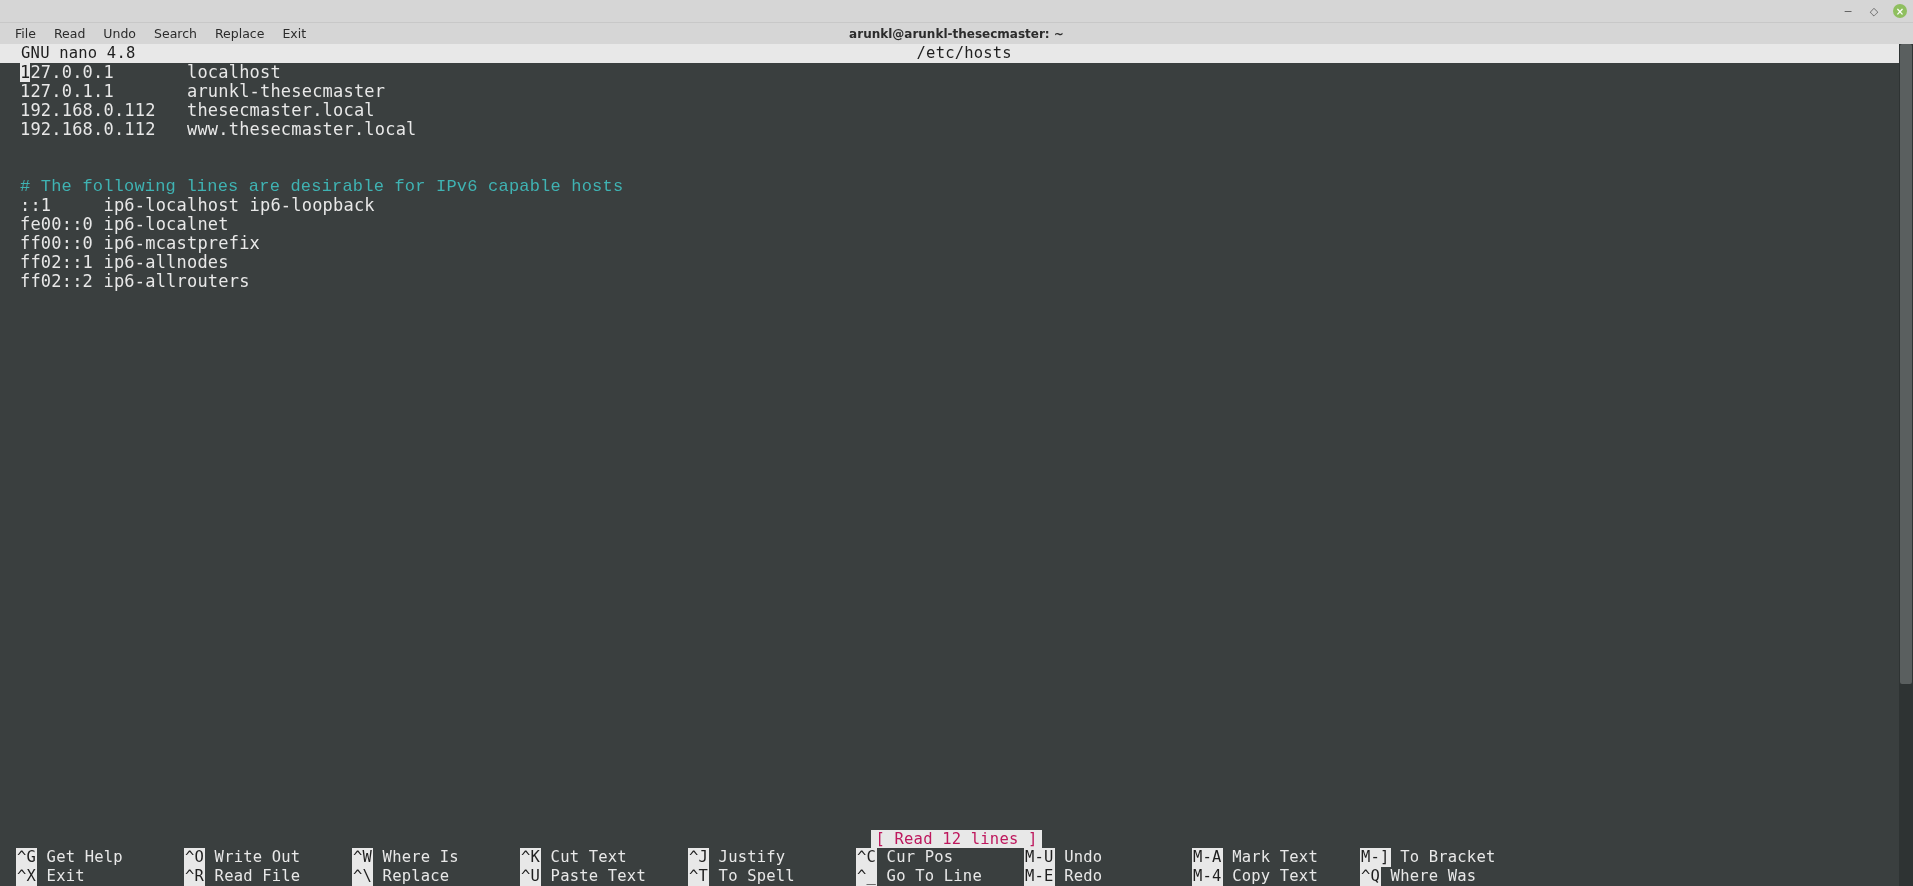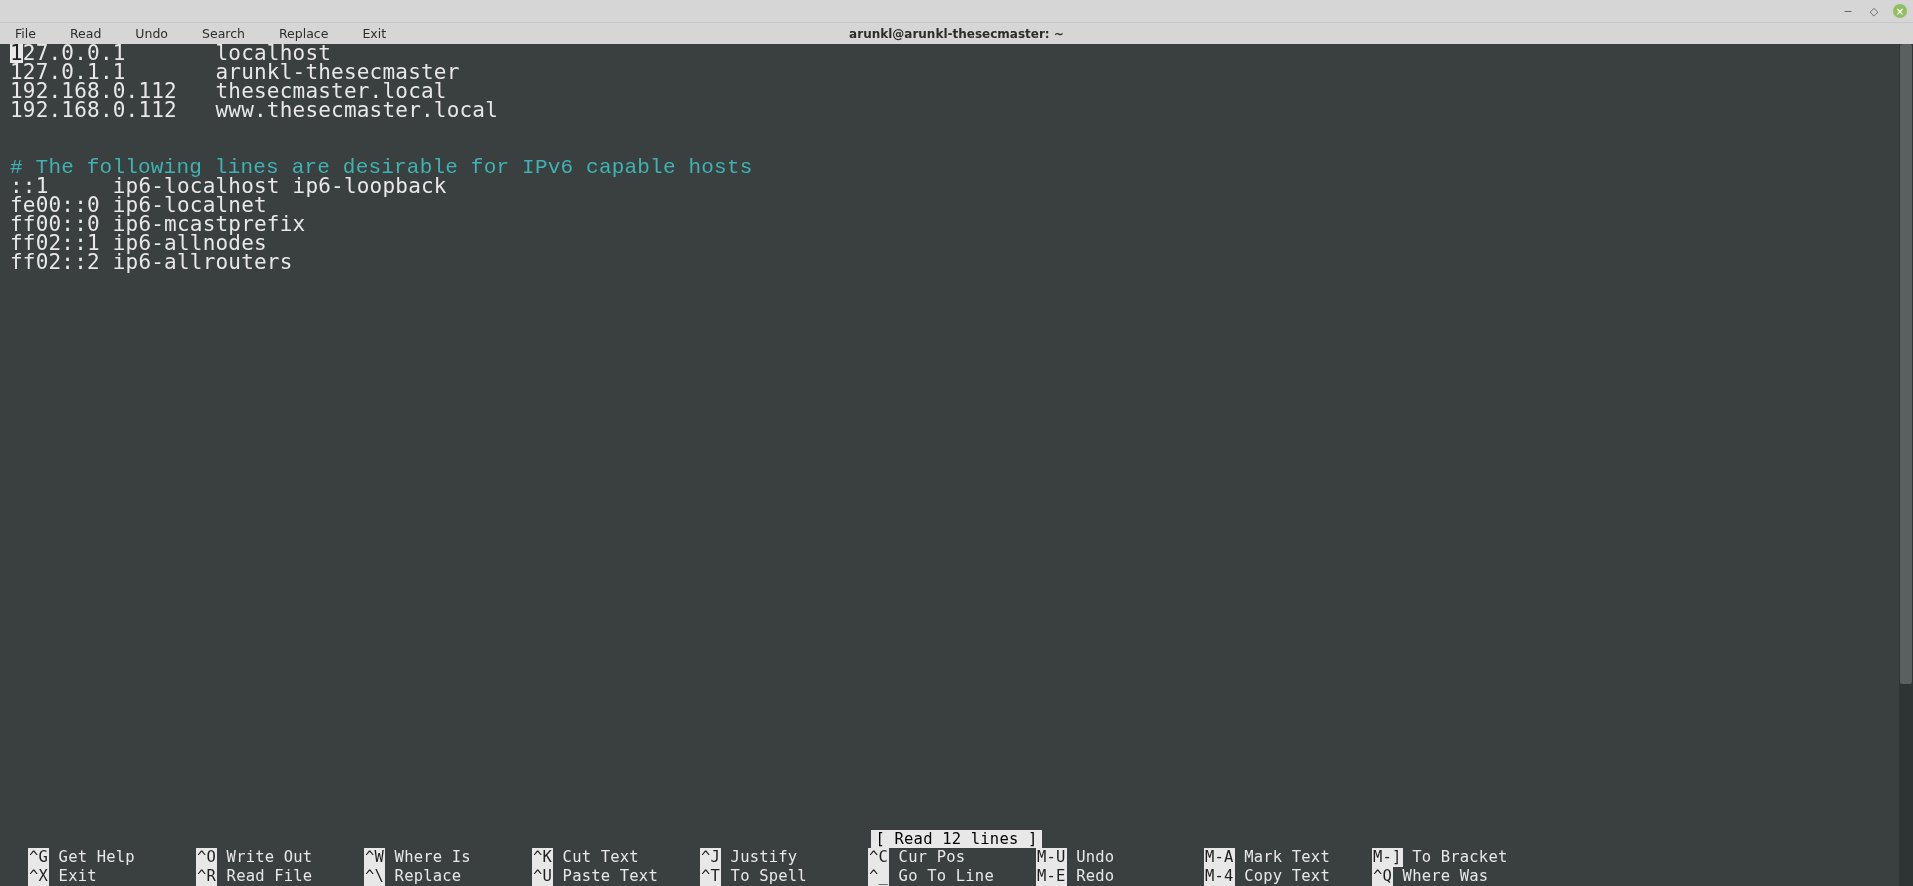--- a/index.html
+++ b/index.html
@@ -46,21 +46,21 @@
       color: #fff;
       font-size: 10px;
       font-weight: bold;
     }
     .menubar {
       background: #d6d6d6;
       height: 22px;
       display: flex;
       align-items: center;
       padding: 0 6px;
-      gap: 16px;
+      gap: 0;
       font-family: "DejaVu Sans", "Liberation Sans", sans-serif;
       font-size: 12.5px;
       color: #2c2c2c;
       border-top: 1px solid #c8c8c8;
     }
     .menu-item { padding: 2px 9px; cursor: default; }
     .terminal {
       flex: 1;
       background: #3a3f3f;
       display: flex;
@@ -76,49 +76,49 @@
       font-size: 15.5px;
       letter-spacing: 0.2px;
       padding-left: 2px;
       display: flex;
     }
     .nano-header-left { flex: 0 0 auto; }
     .nano-header-center { flex: 1; text-align: center; margin-left: -120px; }
     .editor {
       color: #e8e8e8;
       white-space: pre;
-      font-size: 21px;
+      font-size: 17px;
       line-height: 19px;
       letter-spacing: 0.2px;
-      padding-left: 10px;
+      padding-left: 20px;
     }
     .cursor-cell {
       background: #e8e8e8;
       color: #1f1f1f;
       display: inline-block;
     }
     .comment { color: #3fb3b3; font-family: Liberation Mono, monospace; }
     .status-line {
       position: absolute;
       bottom: 38px;
       left: 0; right: 0;
       text-align: center;
       color: #e8e8e8;
       font-size: 15.5px;
       letter-spacing: 0.2px;
     }
     .status-box {
       background: #e8e8e8;
-      color: #000000;
+      color: #be185d;
       display: inline-block;
       padding: 0 4px;
     }
     .shortcuts {
       position: absolute;
-      bottom: 0; left: 12px; right: 0;
+      bottom: 0; left: 0; right: 0;
       color: #e8e8e8;
       font-size: 15.5px;
       line-height: 19px;
       letter-spacing: 0.2px;
       padding-left: 16px;
     }
     .sc-row { display: flex; }
     .sc-cell { width: 168px; white-space: pre; }
     .sc-key {
       background: #e8e8e8;
@@ -159,20 +159,24 @@
 <div class="menubar">
   <span class="menu-item">File</span>
   <span class="menu-item">Read</span>
   <span class="menu-item">Undo</span>
   <span class="menu-item">Search</span>
   <span class="menu-item">Replace</span>
   <span class="menu-item">Exit</span>
 </div>
 
 <div class="terminal">
+  <div class="nano-header">
+    <span class="nano-header-left">  GNU nano 4.8</span>
+    <span class="nano-header-center">/etc/hosts</span>
+  </div>
 
   <div class="editor" id="editor"><div><span class="cursor-cell">1</span>27.0.0.1       localhost</div><div>127.0.1.1       arunkl-thesecmaster</div><div>192.168.0.112   thesecmaster.local</div><div>192.168.0.112   www.thesecmaster.local</div><div>&nbsp;</div><div>&nbsp;</div><div class="comment"># The following lines are desirable for IPv6 capable hosts</div><div>::1     ip6-localhost ip6-loopback</div><div>fe00::0 ip6-localnet</div><div>ff00::0 ip6-mcastprefix</div><div>ff02::1 ip6-allnodes</div><div>ff02::2 ip6-allrouters</div></div>
 
   <div class="status-line">
     <span class="status-box">[ Read 12 lines ]</span>
   </div>
 
   <div class="shortcuts">
     <div class="sc-row" id="sc-row1">
         <span class="sc-cell"><span class="sc-key">^G</span> Get Help</span>

